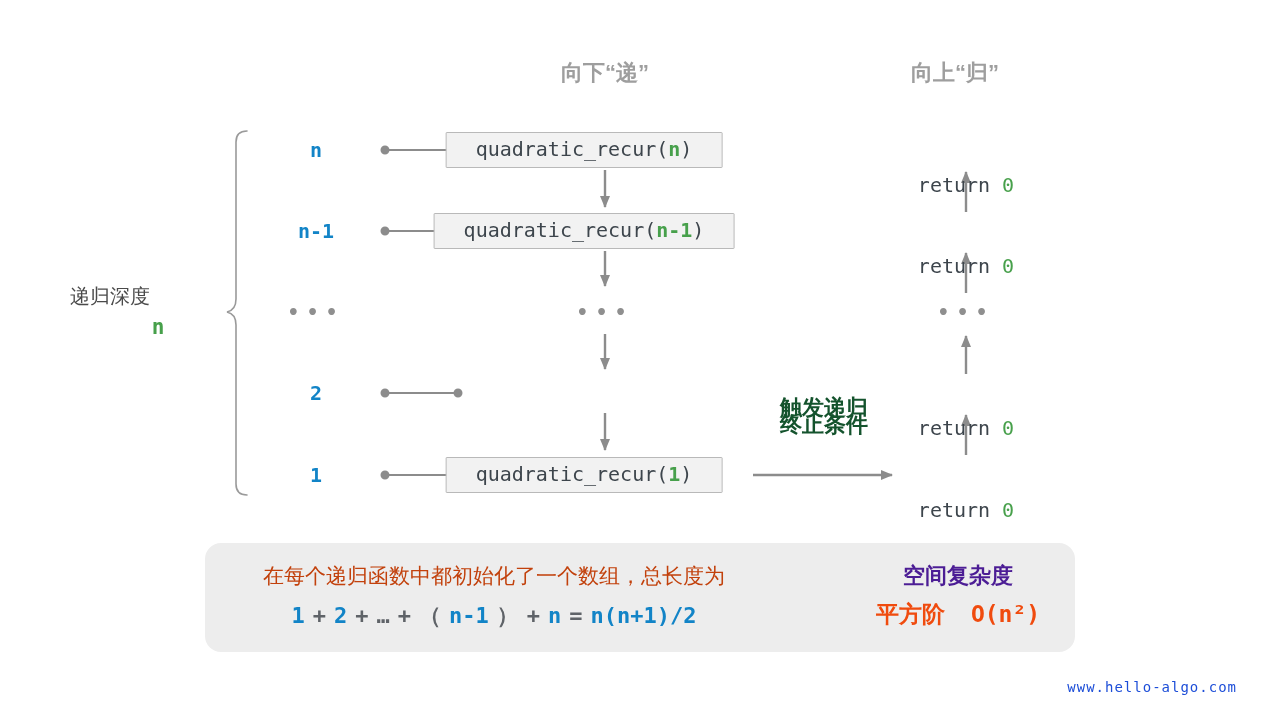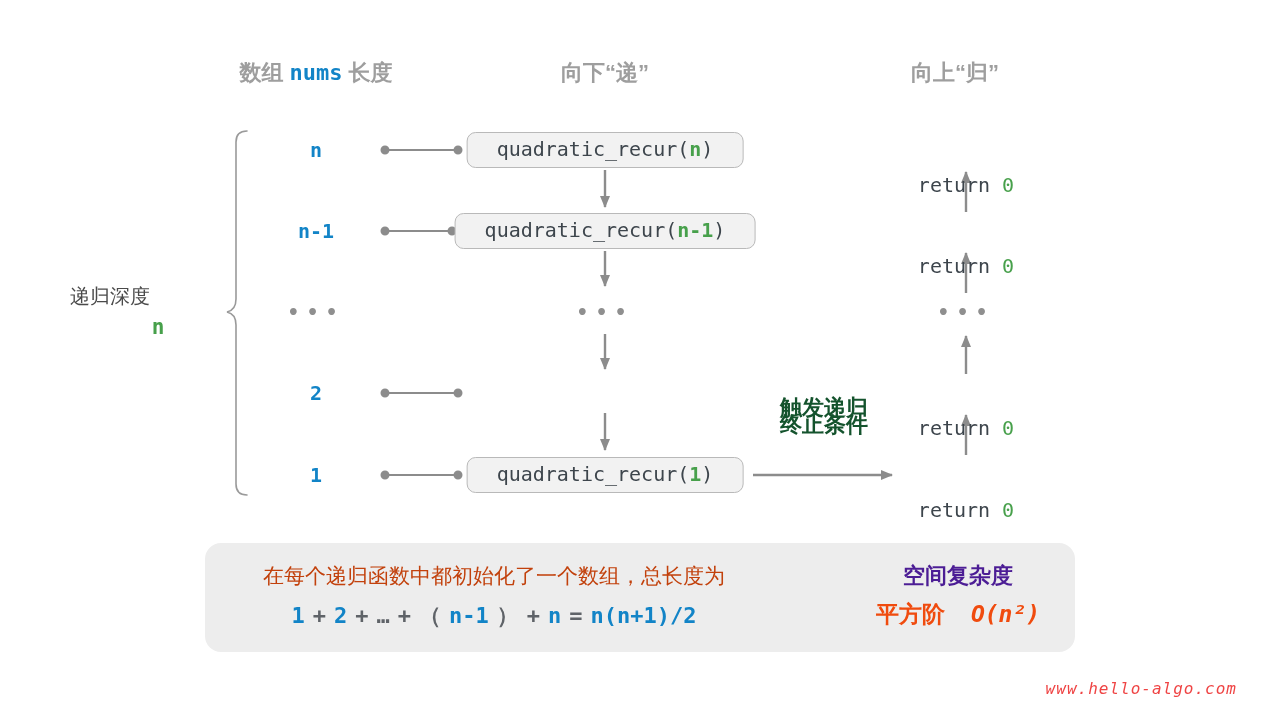--- a/index.html
+++ b/index.html
@@ -15,22 +15,22 @@
   .hdr-code{color:#1284c7;font-family:"DejaVu Sans Mono","Liberation Mono",monospace;font-weight:700;margin:0 6px;}
 
   
   .depth-line1{left:70px;width:176px;top:283px;font-size:20px;font-weight:500;color:#4a4a4a;text-align:left;}
   .depth-line2{left:70px;width:176px;top:315px;font-size:21px;font-weight:700;color:#47a04b;text-align:center;
                font-family:"DejaVu Sans Mono","Liberation Mono",monospace;}
 
   
   .num{left:236px;width:160px;height:28px;line-height:28px;text-align:center;
        font-family:"DejaVu Sans Mono","Liberation Mono",monospace;font-size:20px;font-weight:700;color:#1284c7;}
-  .callbox{left:605px;transform:translateX(-50%);height:36px;line-height:33px;box-sizing:border-box;
-           padding:0 29px;background:#f2f2f2;border:1.5px solid #b9b9b9;border-radius:9px;
+  .callbox{left:584px;transform:translateX(-50%);height:36px;line-height:33px;box-sizing:border-box;
+           padding:0 29px;background:#f2f2f2;border:1.5px solid #b9b9b9;border-radius:1px;
            font-family:"DejaVu Sans Mono","Liberation Mono",monospace;font-size:20px;color:#3d454c;white-space:nowrap;}
   .callbox .arg{color:#47a04b;font-weight:700;}
   .ret{left:866px;width:200px;height:28px;line-height:28px;text-align:center;white-space:nowrap;
        font-family:"DejaVu Sans Mono","Liberation Mono",monospace;font-size:20px;color:#3d454c;margin-top:35px;}
   .ret .zero{color:#47a04b;margin-left:12px;}
   .dots{height:18px;line-height:18px;text-align:center;color:#8f8f8f;font-size:19px;font-weight:700;
         letter-spacing:7px;font-family:"DejaVu Sans","Liberation Sans",sans-serif;}
   .dots-num{left:236px;width:160px;top:303px;}
   .dots-mid{left:515px;width:180px;top:303px;}
   .dots-ret{left:876px;width:180px;top:303px;}
@@ -41,24 +41,24 @@
   
   .panel{left:205px;top:543px;width:870px;height:109px;background:#ededed;border-radius:16px;}
   .panel-line1{left:228px;width:532px;top:562px;font-size:21px;font-weight:500;color:#c2410c;text-align:center;white-space:nowrap;}
   .formula{left:228px;width:532px;top:601px;text-align:center;white-space:nowrap;
            font-family:"DejaVu Sans Mono","Liberation Mono",monospace;font-size:22px;font-weight:700;}
   .formula span{margin:0 4px;}
   .tok-blue{color:#1284c7;}
   .tok-gray{color:#5f6368;}
   .result-title{left:858px;width:200px;top:561px;font-size:22px;font-weight:700;color:#4c1d95;text-align:center;}
   .result-line{left:838px;width:240px;top:599px;text-align:center;color:#f04b0e;font-weight:700;font-size:23px;white-space:nowrap;}
-  .result-line .notation{font-family:"DejaVu Sans Mono","Liberation Mono",monospace;margin-left:26px;font-style:italic;}
+  .result-line .notation{font-family:"DejaVu Sans Mono","Liberation Mono",monospace;margin-left:26px;}
 
-  .watermark{right:43px;top:679px;font-size:16px;color:#ef4444;
-             font-family:"DejaVu Sans Mono","Liberation Mono",monospace;letter-spacing:1px;font-style:italic;}
+  .watermark{right:43px;top:679px;font-size:14px;color:#1d4ed8;
+             font-family:"DejaVu Sans Mono","Liberation Mono",monospace;letter-spacing:1px;}
 
   svg.overlay{position:absolute;left:0;top:0;pointer-events:none;}
 </style>
 </head>
 <body>
 
 <div id="stage">
 
   <svg class="overlay" width="1280" height="720" viewBox="0 0 1280 720">
     <defs>
@@ -96,23 +96,20 @@
       <line x1="966" y1="293" x2="966" y2="253" marker-end="url(#ah)"></line>
       <line x1="966" y1="374" x2="966" y2="336" marker-end="url(#ah)"></line>
       <line x1="966" y1="455" x2="966" y2="415" marker-end="url(#ah)"></line>
     </g>
 
     <line x1="753" y1="475" x2="892" y2="475" stroke="#8c8c8c" stroke-width="2.4" marker-end="url(#ah)"></line>
 
     <polygon points="800,592 828,592 828,584 851,600 828,616 828,608 800,608" fill="#c5c5c5" stroke="#c5c5c5" stroke-linejoin="round"></polygon>
   </svg>
 
-  <div class="abs ctr col-header" style="left:166px;width:300px;">
-    <span>数组</span><span class="hdr-code">nums</span><span>长度</span>
-  </div>
   <div class="abs ctr col-header" style="left:495px;width:220px;">向下“递”</div>
   <div class="abs ctr col-header" style="left:845px;width:220px;">向上“归”</div>
 
   <div class="abs depth-line1">递归深度</div>
   <div class="abs depth-line2">n</div>
 
   <div class="abs num" style="top:136px;">n</div>
   <div class="abs callbox" style="top:132px;">
     <span>quadratic_recur(</span><span class="arg">n</span><span>)</span>
   </div>

